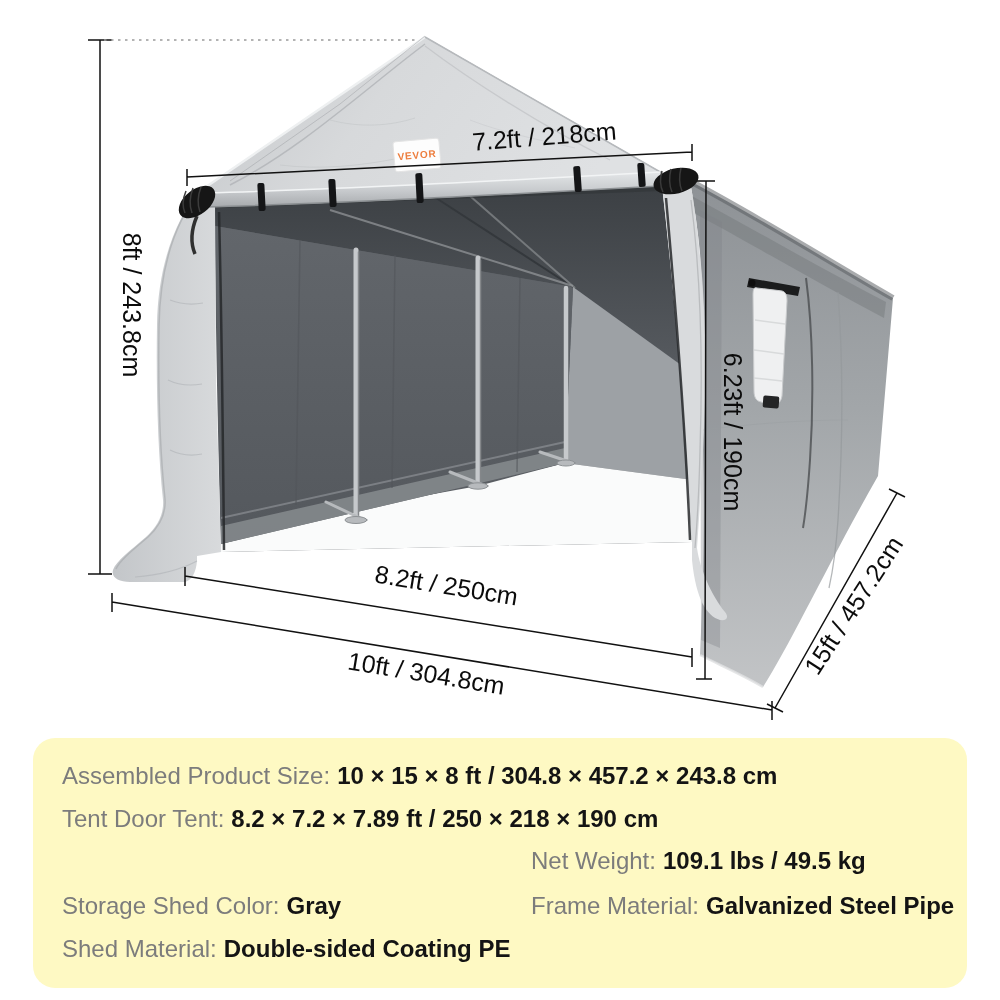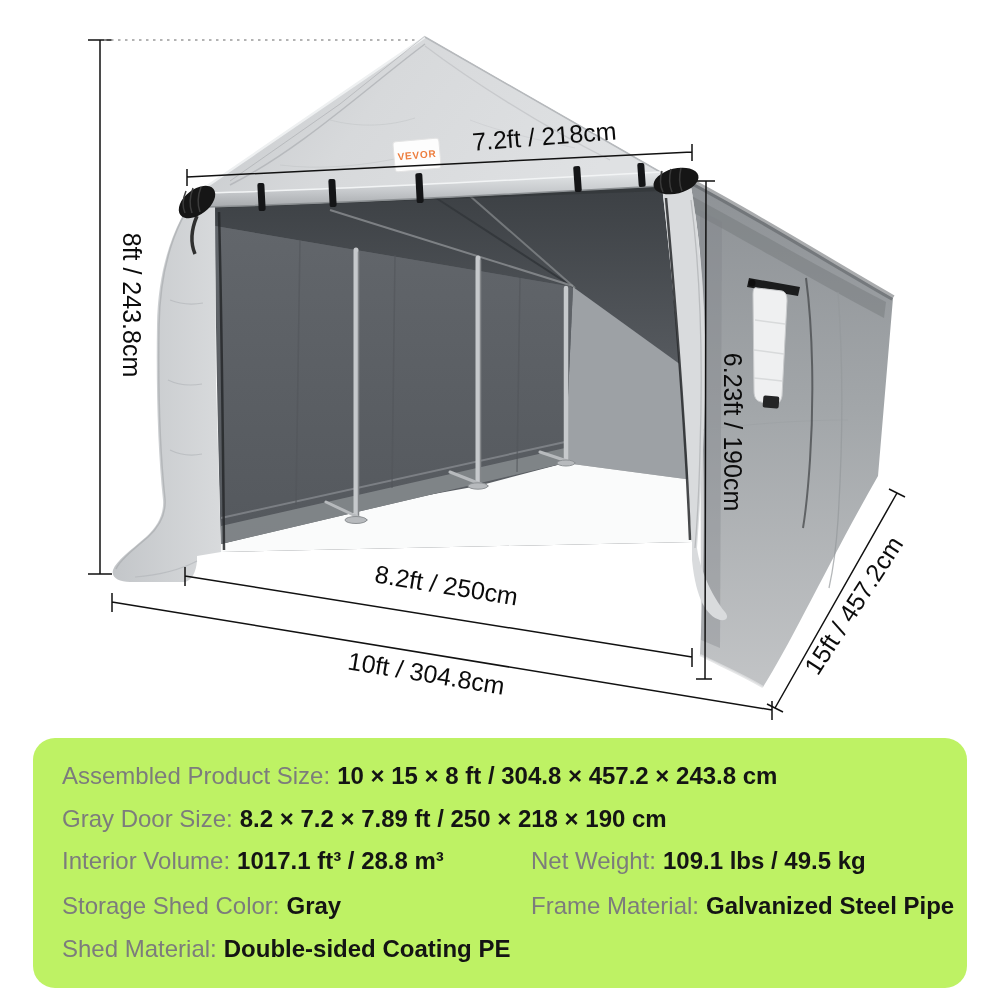--- a/index.html
+++ b/index.html
@@ -1,21 +1,21 @@
 <!DOCTYPE html>
 <html><head>
 <meta charset="utf-8">
 <style>
   html,body{margin:0;padding:0;background:#ffffff;}
   #stage{position:relative;width:1000px;height:1000px;background:#ffffff;overflow:hidden;
          font-family:"Liberation Sans",sans-serif;}
   #tent-svg{position:absolute;left:0;top:0;}
   .dim-label{font-family:"Liberation Sans",sans-serif;font-size:25px;fill:#0b0b0b;}
   .panel{position:absolute;left:33px;top:738px;width:934px;height:250px;
-         background:#bef264;border-radius:22px;}
+         background:#fef9c3;border-radius:22px;}
   .row{position:absolute;left:29px;right:20px;height:28px;font-size:24px;line-height:28px;white-space:nowrap;}
   .pair2{position:absolute;left:469px;top:0;text-align:right;}
   .lbl{color:#7c7c7c;}
   .val{color:#141414;font-weight:bold;margin-left:7px;}
 </style>
 </head>
 <body>
 
 <div id="stage">
 
@@ -189,26 +189,23 @@
     <text class="dim-label" transform="translate(445,594) rotate(9.3)" text-anchor="middle">8.2ft / 250cm</text>
     <text class="dim-label" transform="translate(425,682) rotate(9.3)" text-anchor="middle">10ft / 304.8cm</text>
     <text class="dim-label" transform="translate(861,610) rotate(-57)" text-anchor="middle">15ft / 457.2cm</text>
   </svg>
 
   <div class="panel">
     <div class="row" style="top:24px">
       <span class="lbl">Assembled Product Size:</span><span class="val">10 × 15 × 8 ft / 304.8 × 457.2 × 243.8 cm</span>
     </div>
     <div class="row" style="top:67px">
-      <span class="lbl">Gray Door Size:</span><span class="val">8.2 × 7.2 × 7.89 ft / 250 × 218 × 190 cm</span>
+      <span class="lbl">Tent Door Tent:</span><span class="val">8.2 × 7.2 × 7.89 ft / 250 × 218 × 190 cm</span>
     </div>
     <div class="row" style="top:109px">
-      <span>
-        <span class="lbl">Interior Volume:</span><span class="val">1017.1 ft³ / 28.8 m³</span>
-      </span>
       <span class="pair2">
         <span class="lbl">Net Weight:</span><span class="val">109.1 lbs / 49.5 kg</span>
       </span>
     </div>
     <div class="row" style="top:154px">
       <span>
         <span class="lbl">Storage Shed Color:</span><span class="val">Gray</span>
       </span>
       <span class="pair2">
         <span class="lbl">Frame Material:</span><span class="val">Galvanized Steel Pipe</span>

